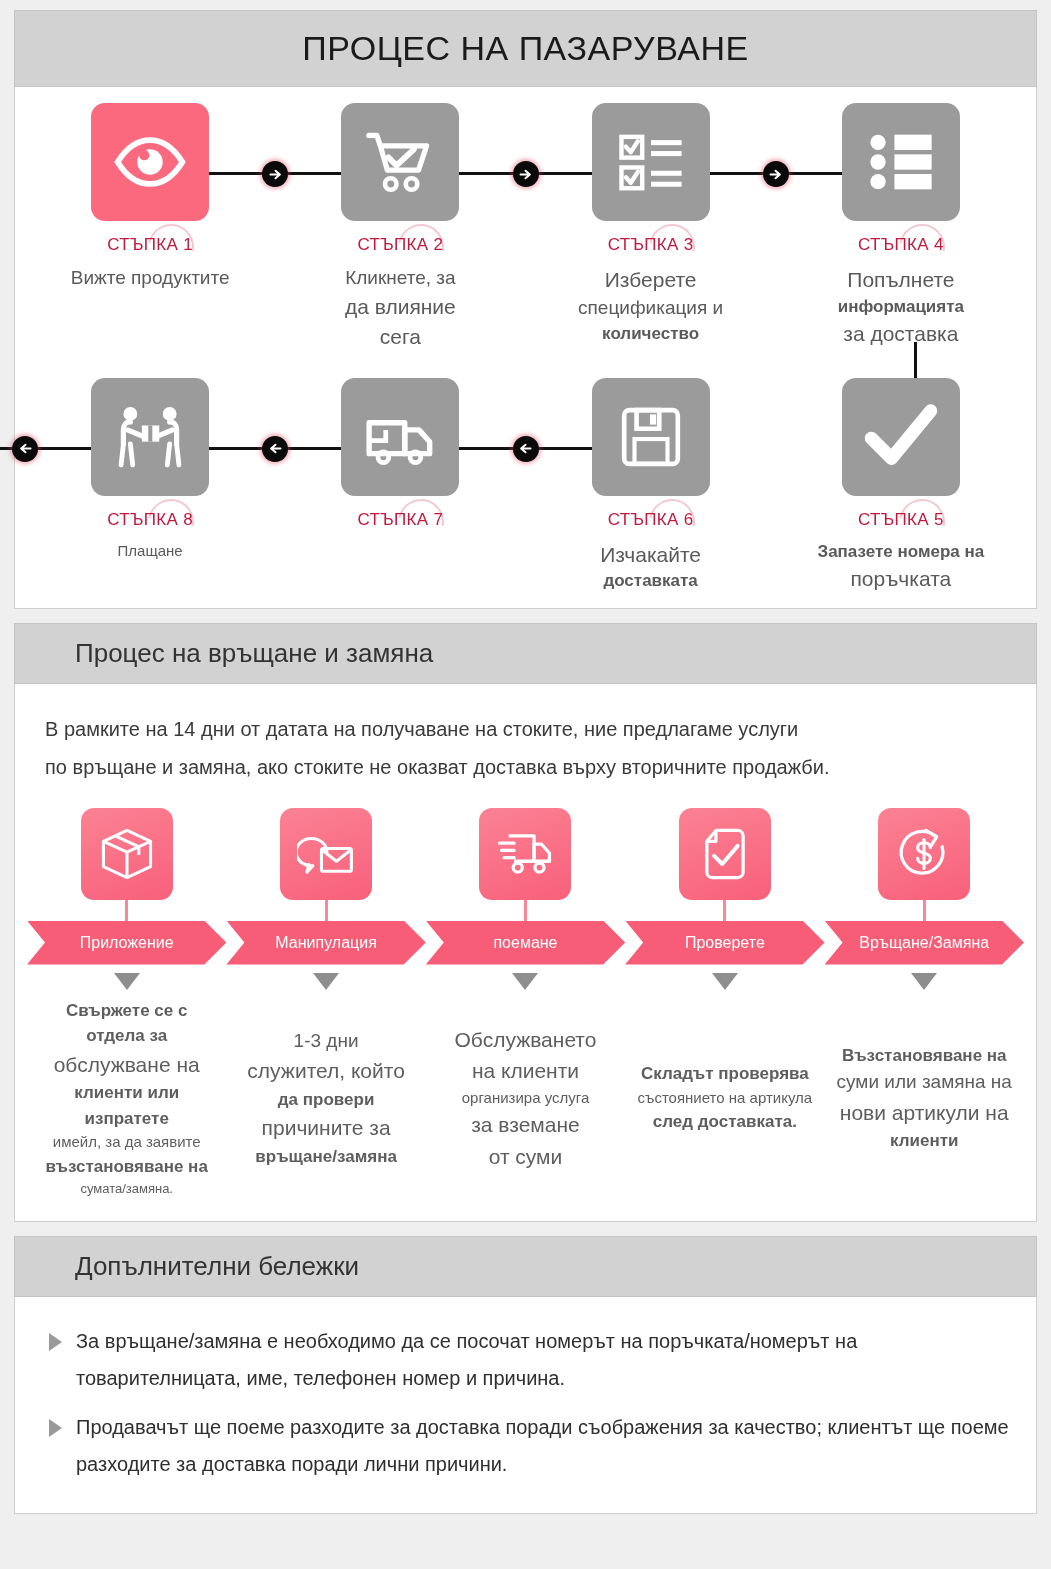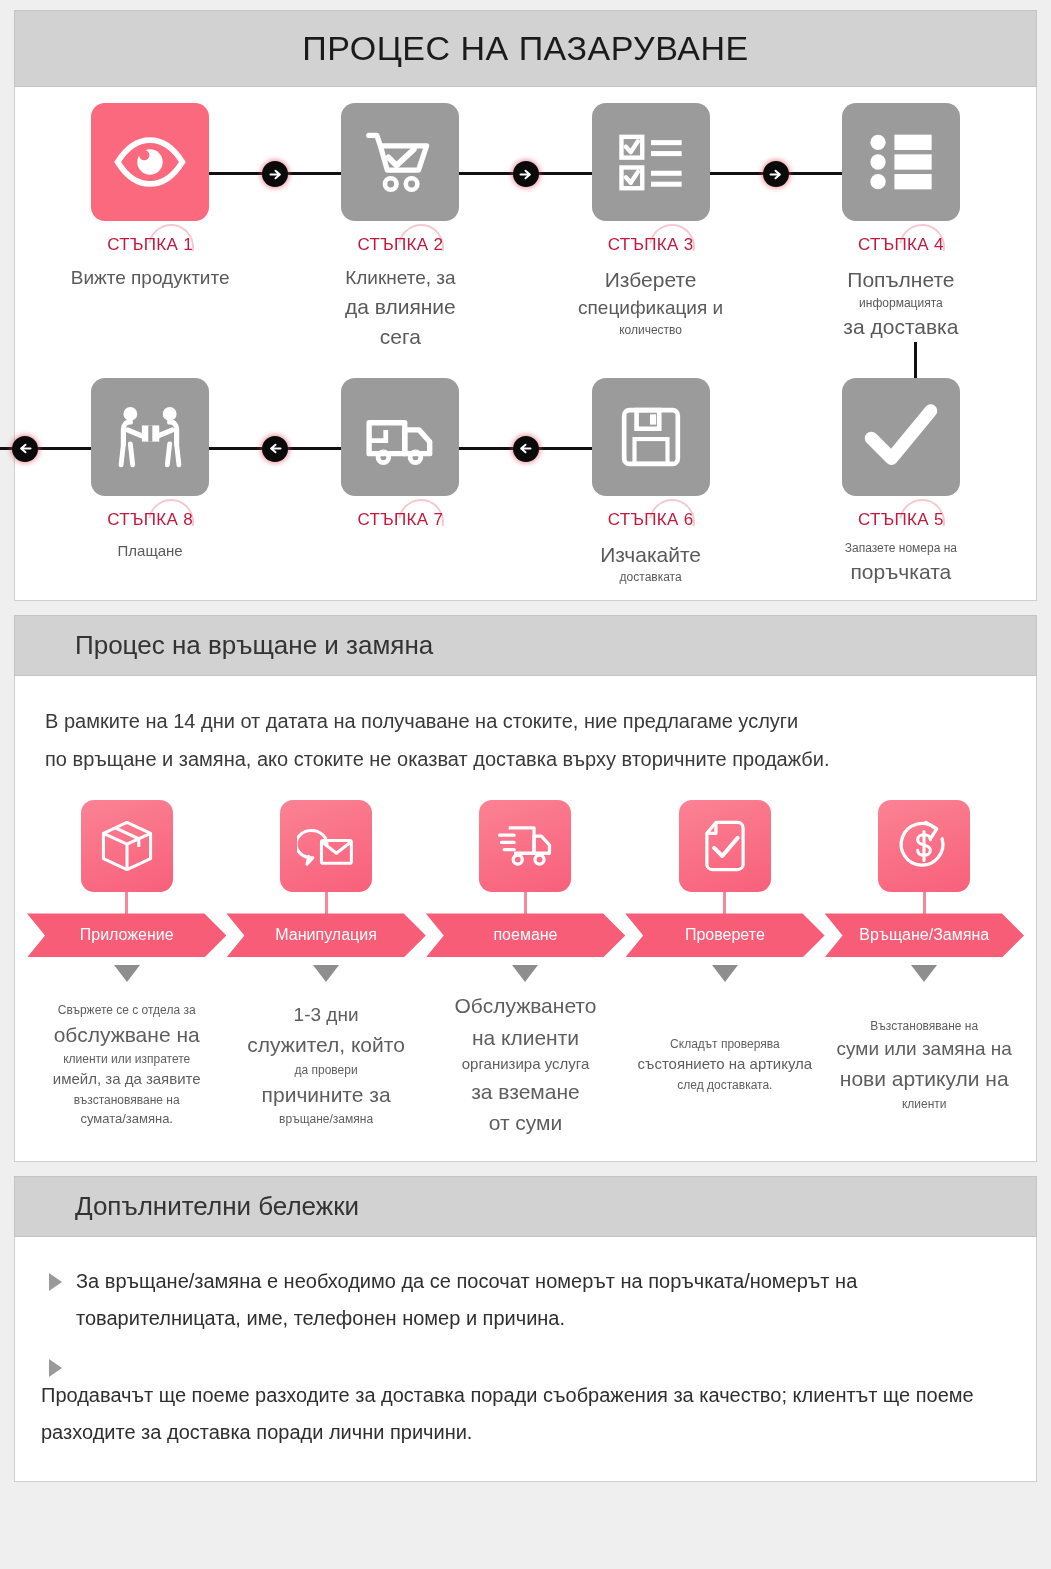--- a/index.html
+++ b/index.html
@@ -78,21 +78,21 @@
     border: 2px solid rgba(215,60,85,.28);
     border-radius: 50%;
     border-bottom-color: transparent; border-left-color: transparent;
     transform: rotate(-35deg);
     z-index: -1;
   }
 
   .desc { margin-top: 10px; text-align: center; line-height: 1.42; color: #5a5a5a; }
   .desc span { display: block; }
   .s15 { font-size: 15px; }
-  .s17 { font-size: 12px; }
+  .s17 { font-size: 17px; font-weight: bold; }
   .s19 { font-size: 19px; }
   .s21 { font-size: 21px; }
   .s13 { font-size: 13px; }
 
   .row2 { margin-top: 26px; }
   .vstem {
     position: absolute; width: 3px; background: #111;
     right: 109px; top: -36px; height: 36px; z-index: 1;
   }
 
@@ -130,21 +130,21 @@
     border-top: 17px solid #8e8e8e;
   }
 
   .rdesc-row { display: flex; width: 100%; margin-top: 8px; align-items: center; }
   .rdesc { width: 20%; text-align: center; padding: 0 8px; color: #5e5e5e; line-height: 1.5; }
   .rdesc span { display: block; }
 
   
   .notes { padding: 26px 24px 30px 26px; }
   .note { display: flex; align-items: flex-start; margin-bottom: 12px; }
-  .note:last-child { margin-bottom: 0; flex-direction: column; }
+  .note:last-child { margin-bottom: 0; }
   .note-tri {
     flex: 0 0 auto; margin: 10px 14px 0 8px;
     width: 0; height: 0;
     border-top: 9px solid transparent;
     border-bottom: 9px solid transparent;
     border-left: 13px solid #9a9a9a;
   }
   .note-text { font-size: 20px; color: #2f2f2f; line-height: 1.85; }
 
   .gap { height: 14px; }

